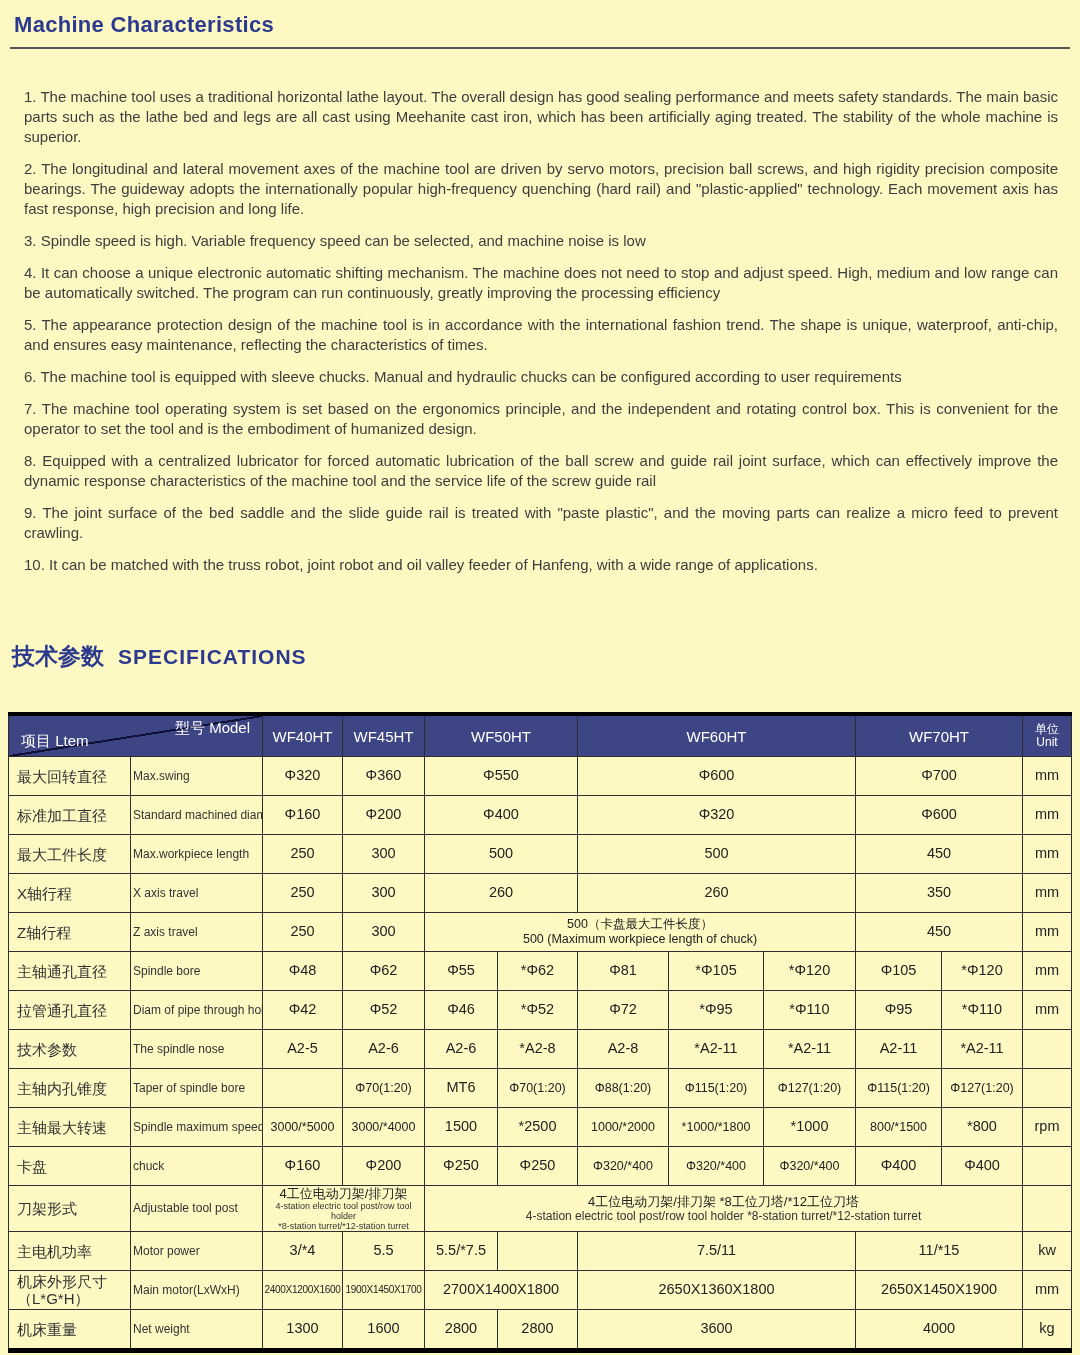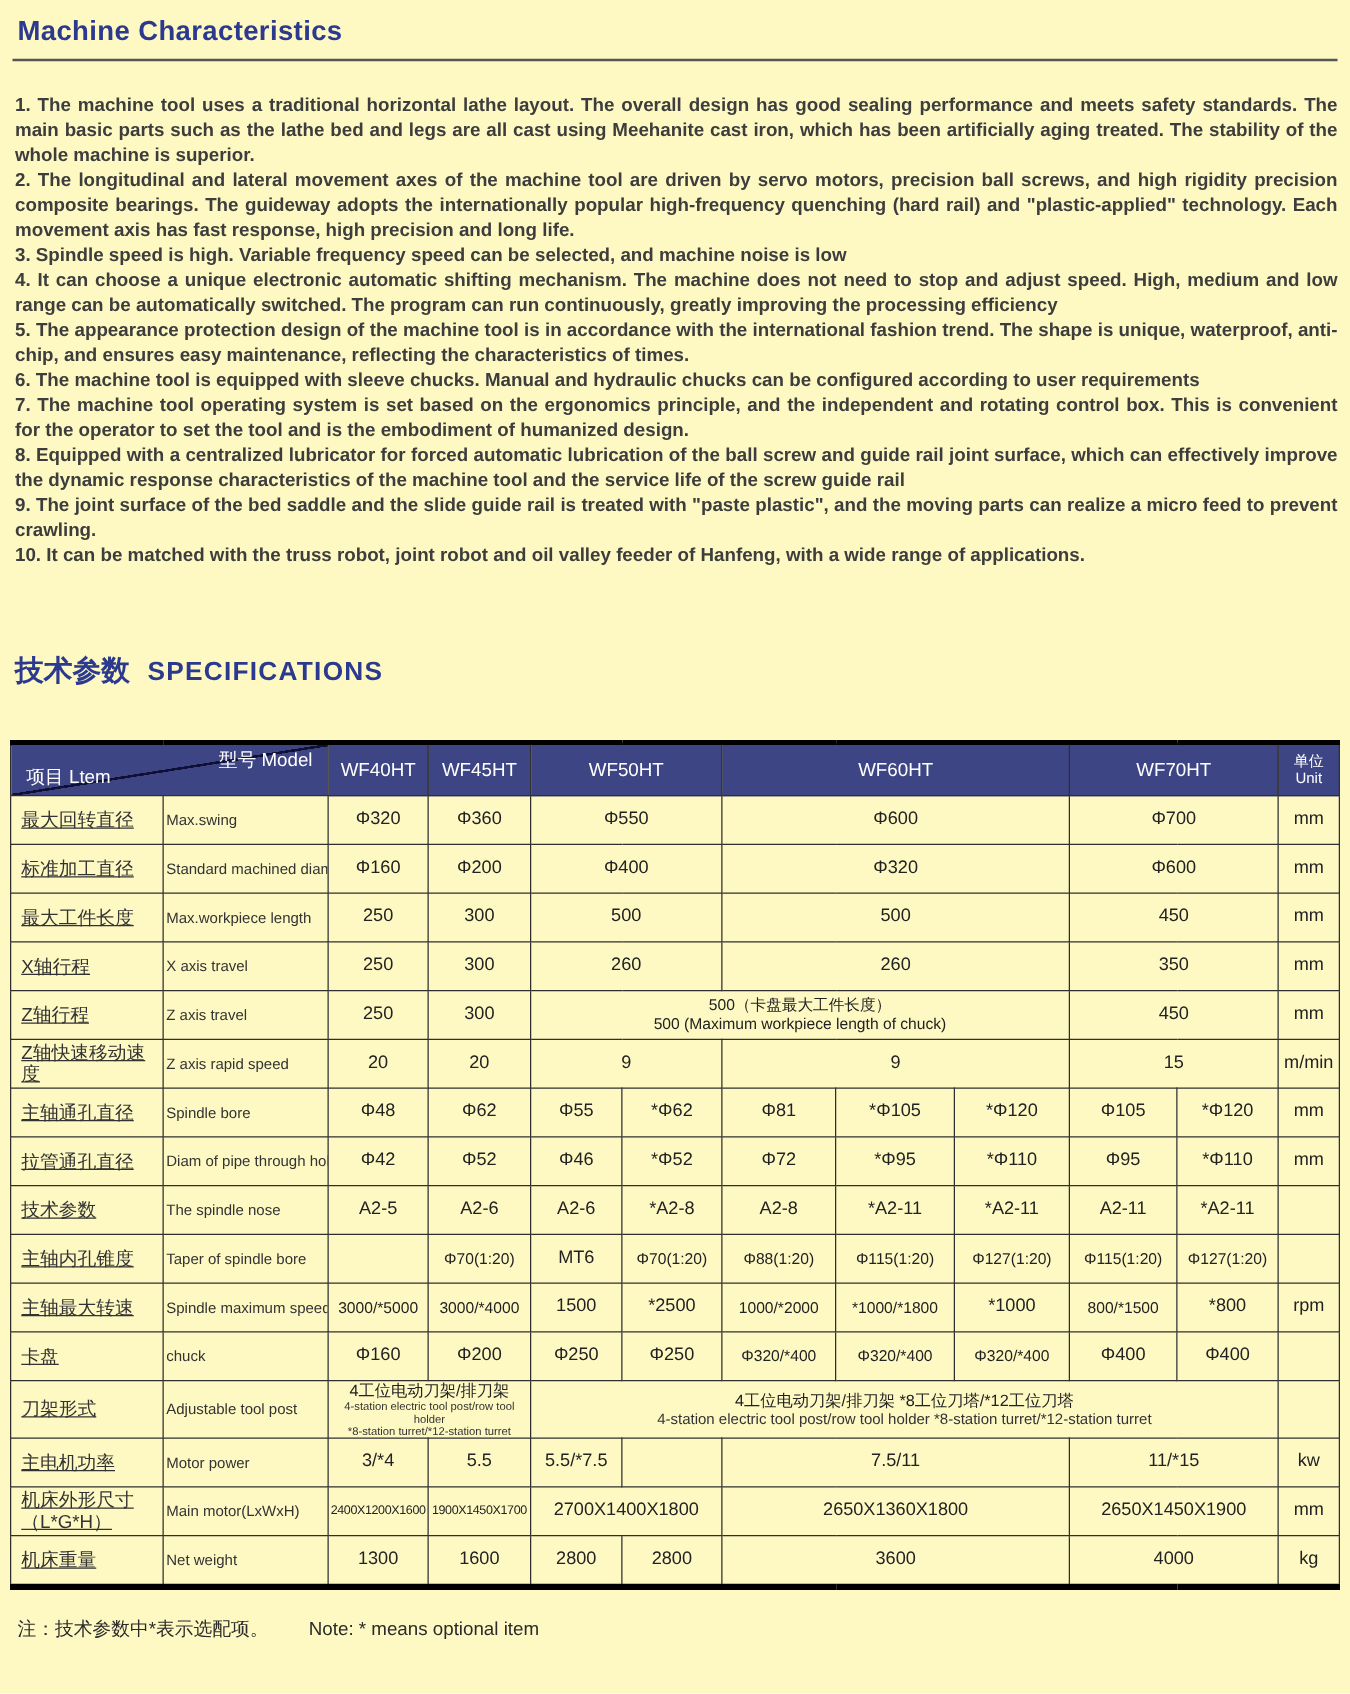--- a/index.html
+++ b/index.html
@@ -5,21 +5,21 @@
   html,body { margin:0; padding:0; background:#ffffff; }
   body { font-family: "Liberation Sans", sans-serif; color:#3d3d3d; }
   .page { position:relative; width:1080px; height:1355px; background:#fef9c3; overflow:hidden; }
 
   
   .doc-header { padding:12px 14px 0 14px; }
   .doc-title { font-size:22px; font-weight:bold; color:#2b3a8f; letter-spacing:0.3px; }
   .rule { margin:9px 10px 0 10px; border:0; border-top:2px solid #555; }
 
   .chars { padding:26px 10px 0 12px; }
-  .char-item { margin:0; font-size:15px; line-height:20px; text-align:justify; color:#3d3d3d;font-weight:bold; }
+  .char-item { margin:12px; font-size:15px; line-height:20px; text-align:justify; color:#3d3d3d; }
 
   
   .spec-title { margin:66px 0 12px 12px; display:flex; align-items:baseline; gap:14px; }
   .spec-title .zh { font-size:23px; font-weight:bold; color:#2b3a8f; }
   .spec-title .en { font-size:21px; font-weight:bold; color:#2b3a8f; letter-spacing:1px; }
 
   
   table.spec { border-collapse:collapse; table-layout:fixed; width:1063px; margin-left:8px;
                border-top:4px solid #000; border-bottom:5px solid #000;margin-top:40px; }
   table.spec th, table.spec td { border:1px solid #2f2f2f; }
@@ -29,21 +29,21 @@
     background-image:linear-gradient(to bottom right,
       transparent calc(50% - 1px), #101034 calc(50% - 1px),
       #101034 calc(50% + 1px), transparent calc(50% + 1px));
     background-color:#3e4584; }
   th.diag .model { position:absolute; top:3px; right:12px; font-size:15px; }
   th.diag .item  { position:absolute; bottom:5px; left:12px; font-size:15px; }
   th.unit-h { font-size:12px; line-height:13px; }
 
   tbody td { height:38px; text-align:center; vertical-align:middle; font-size:14.5px;
              color:#222; padding:0 1px; line-height:1.2; overflow:hidden; }
-  td.lbl-zh { text-align:left; padding:0 4px 0 8px; font-size:15px; color:#333; line-height:17px;text-decoration:underline; }
+  td.lbl-zh { text-align:left; padding:0 4px 0 8px; font-size:15px; color:#333; line-height:17px; }
   td.lbl-en { text-align:left; padding:0 2px 0 2px; font-size:12px; color:#333; white-space:nowrap; }
   td.val.sm { font-size:12.5px; }
   td.val.xs { font-size:10px; letter-spacing:-0.3px; }
   td.val .tp-main { font-size:13px; line-height:15px; }
   td.val.tp-a .tiny { font-size:9px; line-height:10px; color:#333; }
   td.val.tp-b .tiny { font-size:12px; line-height:14px; color:#333; }
 
   
   .note { margin:22px 0 0 14px; font-size:15px; color:#2a2a2a; }
   .note .note-en { margin-left:28px;margin-top:14px; }
@@ -152,30 +152,20 @@
         <tr>
           <td class="lbl-zh">Z轴行程</td>
           <td class="lbl-en">Z axis travel</td>
           <td class="val">250</td>
           <td class="val">300</td>
           <td class="val sm" colspan="5">500（卡盘最大工件长度）<br>500 (Maximum workpiece length of chuck)</td>
           <td class="val" colspan="2">450</td>
           <td class="val">mm</td>
         </tr>
         <tr>
-          <td class="lbl-zh">Z轴快速移动速度</td>
-          <td class="lbl-en">Z axis rapid speed</td>
-          <td class="val">20</td>
-          <td class="val">20</td>
-          <td class="val" colspan="2">9</td>
-          <td class="val" colspan="3">9</td>
-          <td class="val" colspan="2">15</td>
-          <td class="val">m/min</td>
-        </tr>
-        <tr>
           <td class="lbl-zh">主轴通孔直径</td>
           <td class="lbl-en">Spindle bore</td>
           <td class="val">Φ48</td>
           <td class="val">Φ62</td>
           <td class="val">Φ55</td>
           <td class="val">*Φ62</td>
           <td class="val">Φ81</td>
           <td class="val">*Φ105</td>
           <td class="val">*Φ120</td>
           <td class="val">Φ105</td>

